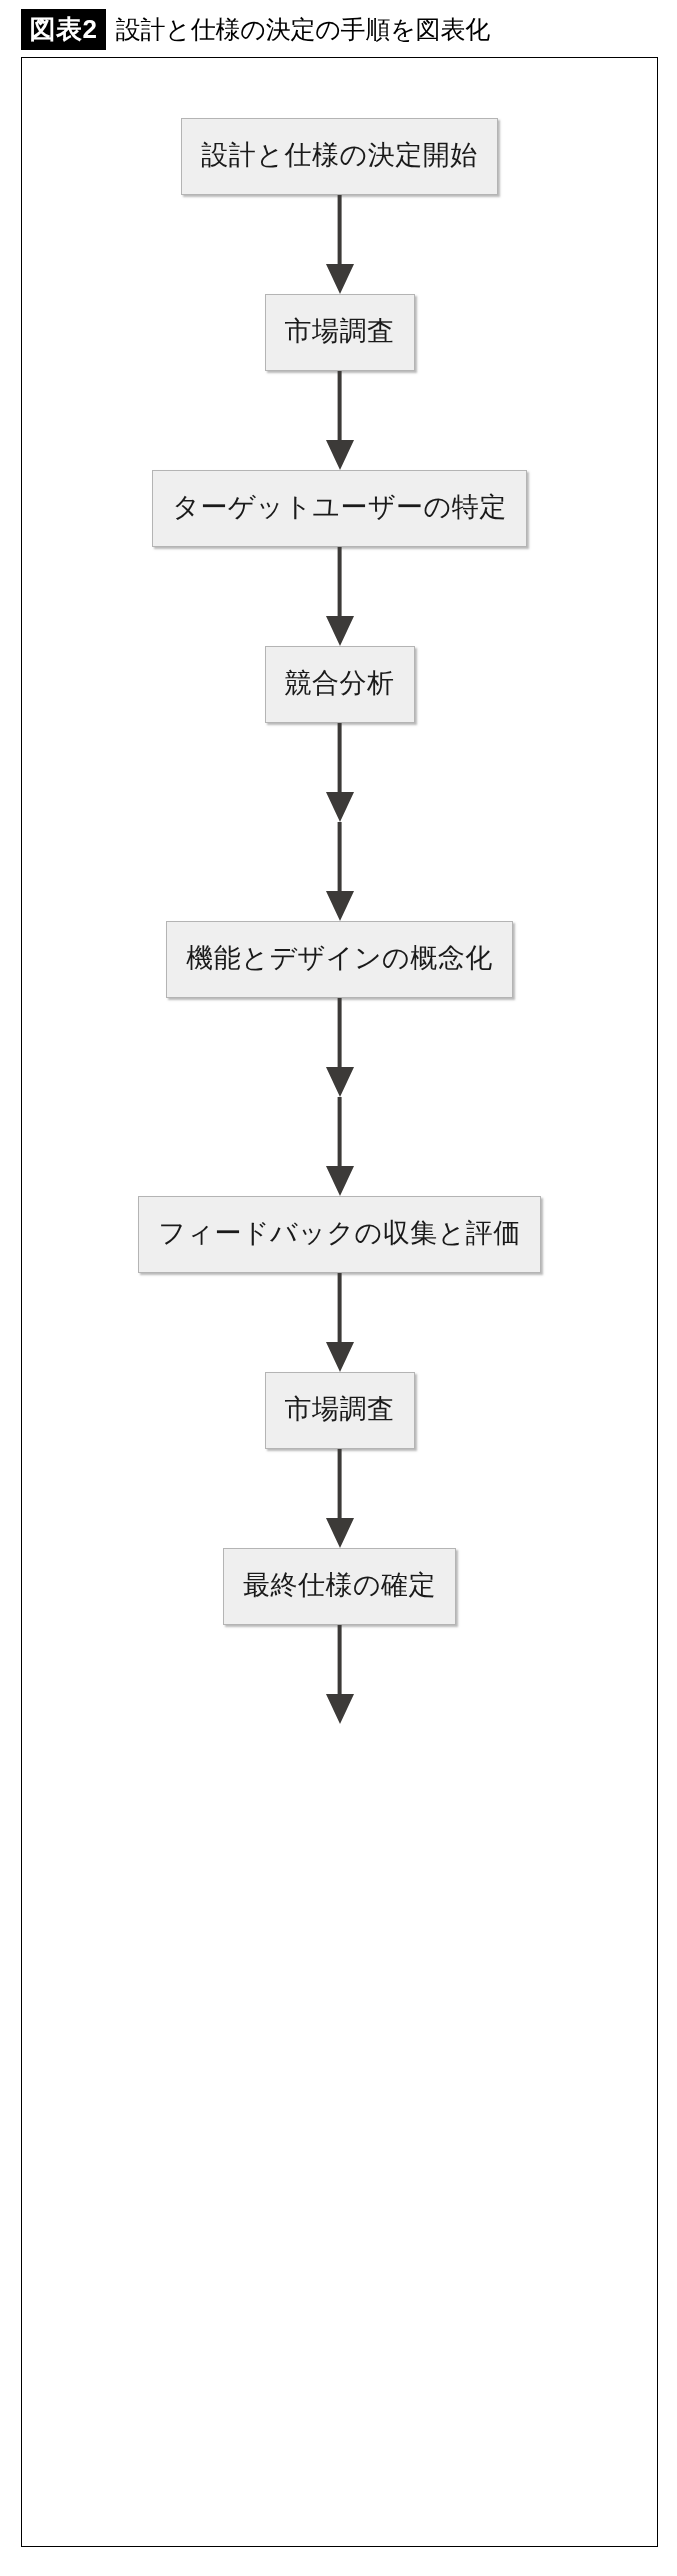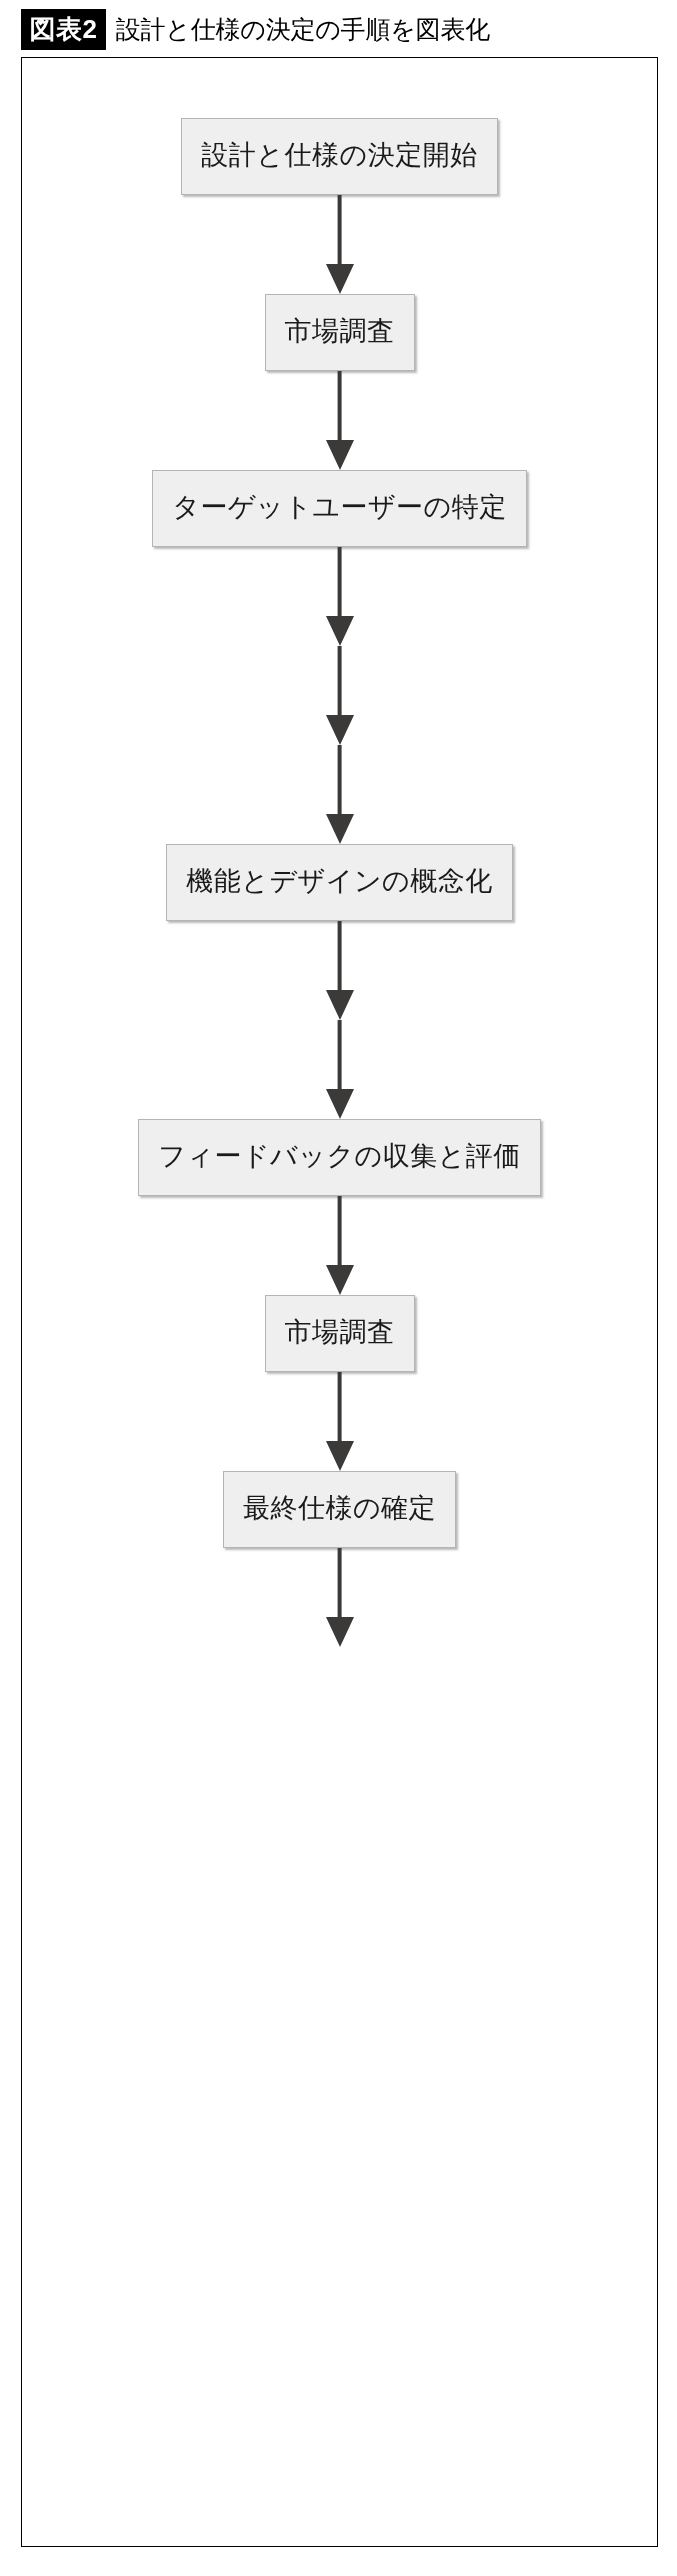--- a/index.html
+++ b/index.html
@@ -130,20 +130,21 @@
       <span class="shaft"></span>
       <span class="head"></span>
     </div>
 
     <div class="node">ターゲットユーザーの特定</div>
     <div class="connector">
       <span class="shaft"></span>
       <span class="head"></span>
     </div>
 
+    <div class="node">競合分析</div>
     <div class="connector">
       <span class="shaft"></span>
       <span class="head"></span>
     </div>
 
     <div class="connector">
       <span class="shaft"></span>
       <span class="head"></span>
     </div>
 

